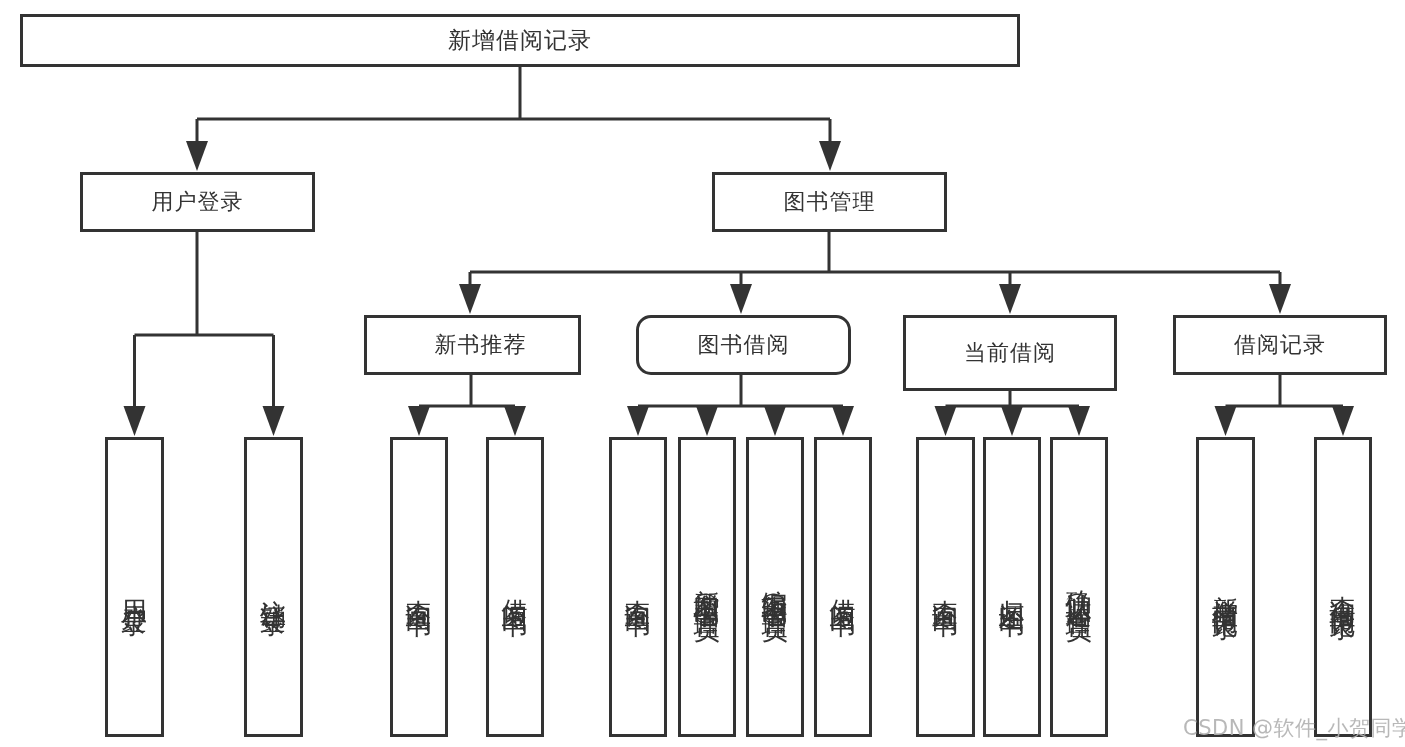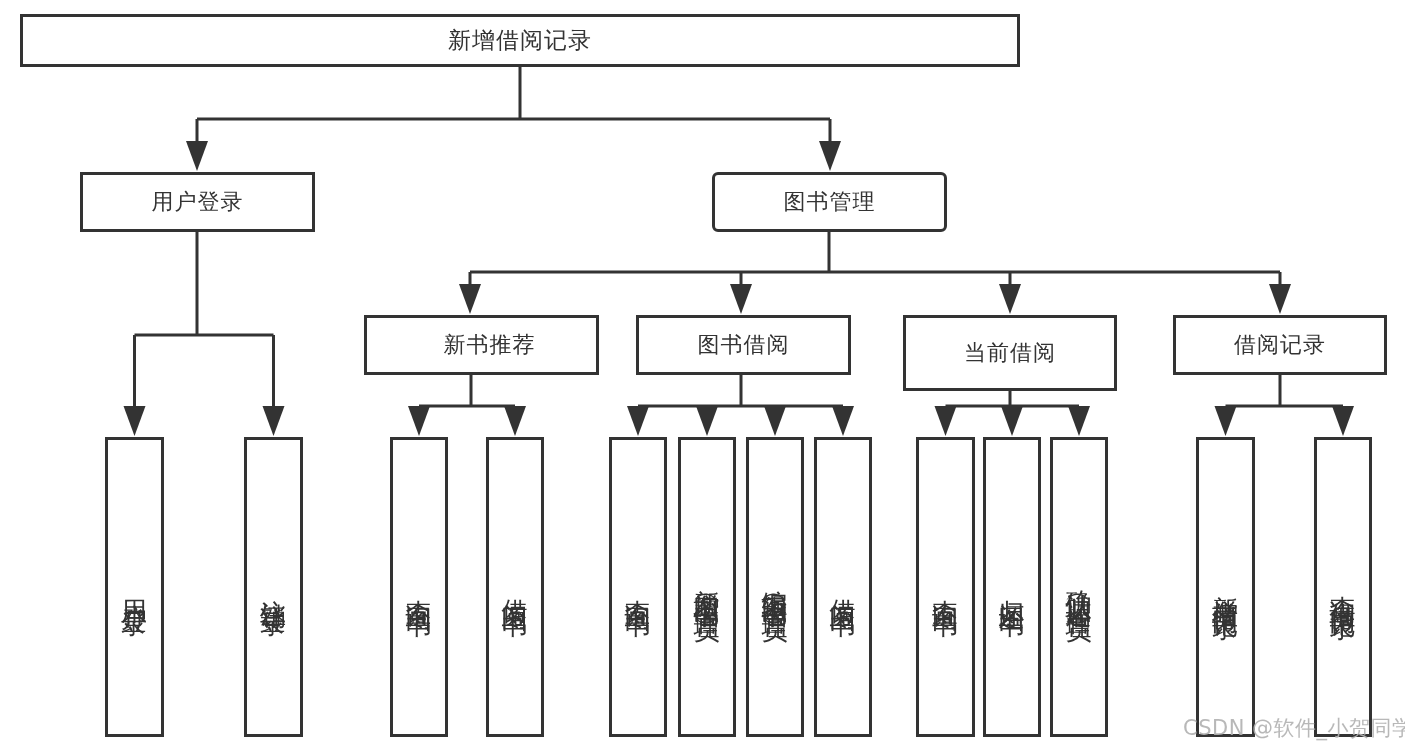--- a/index.html
+++ b/index.html
@@ -110,28 +110,28 @@
     </g>
   </svg>
 
   <div class="hbox" style="left:20px;top:14px;width:1000px;height:53px;font-size:23px;">
     <span>新增借阅记录</span>
   </div>
 
   <div class="hbox" style="left:80px;top:172px;width:235px;height:60px;">
     <span>用户登录</span>
   </div>
-  <div class="hbox" style="left:712px;top:172px;width:235px;height:60px;border-radius:6px;">
+  <div class="hbox" style="left:712px;top:172px;width:235px;height:60px;">
     <span>图书管理</span>
   </div>
 
-  <div class="hbox" style="left:364px;top:315px;width:235px;height:60px;padding-left:16px;">
+  <div class="hbox" style="left:364px;top:315px;width:217px;height:60px;padding-left:16px;">
     <span>新书推荐</span>
   </div>
-  <div class="hbox" style="left:636px;top:315px;width:215px;height:60px;">
+  <div class="hbox" style="left:636px;top:315px;width:215px;height:60px;border-radius:15px;">
     <span>图书借阅</span>
   </div>
   <div class="hbox" style="left:903px;top:315px;width:214px;height:76px;">
     <span>当前借阅</span>
   </div>
   <div class="hbox" style="left:1173px;top:315px;width:214px;height:60px;justify-content:center;">
     <span>借阅记录</span>
   </div>
 
   <div class="vbox" style="left:105px;top:437px;width:59px;height:300px;">

